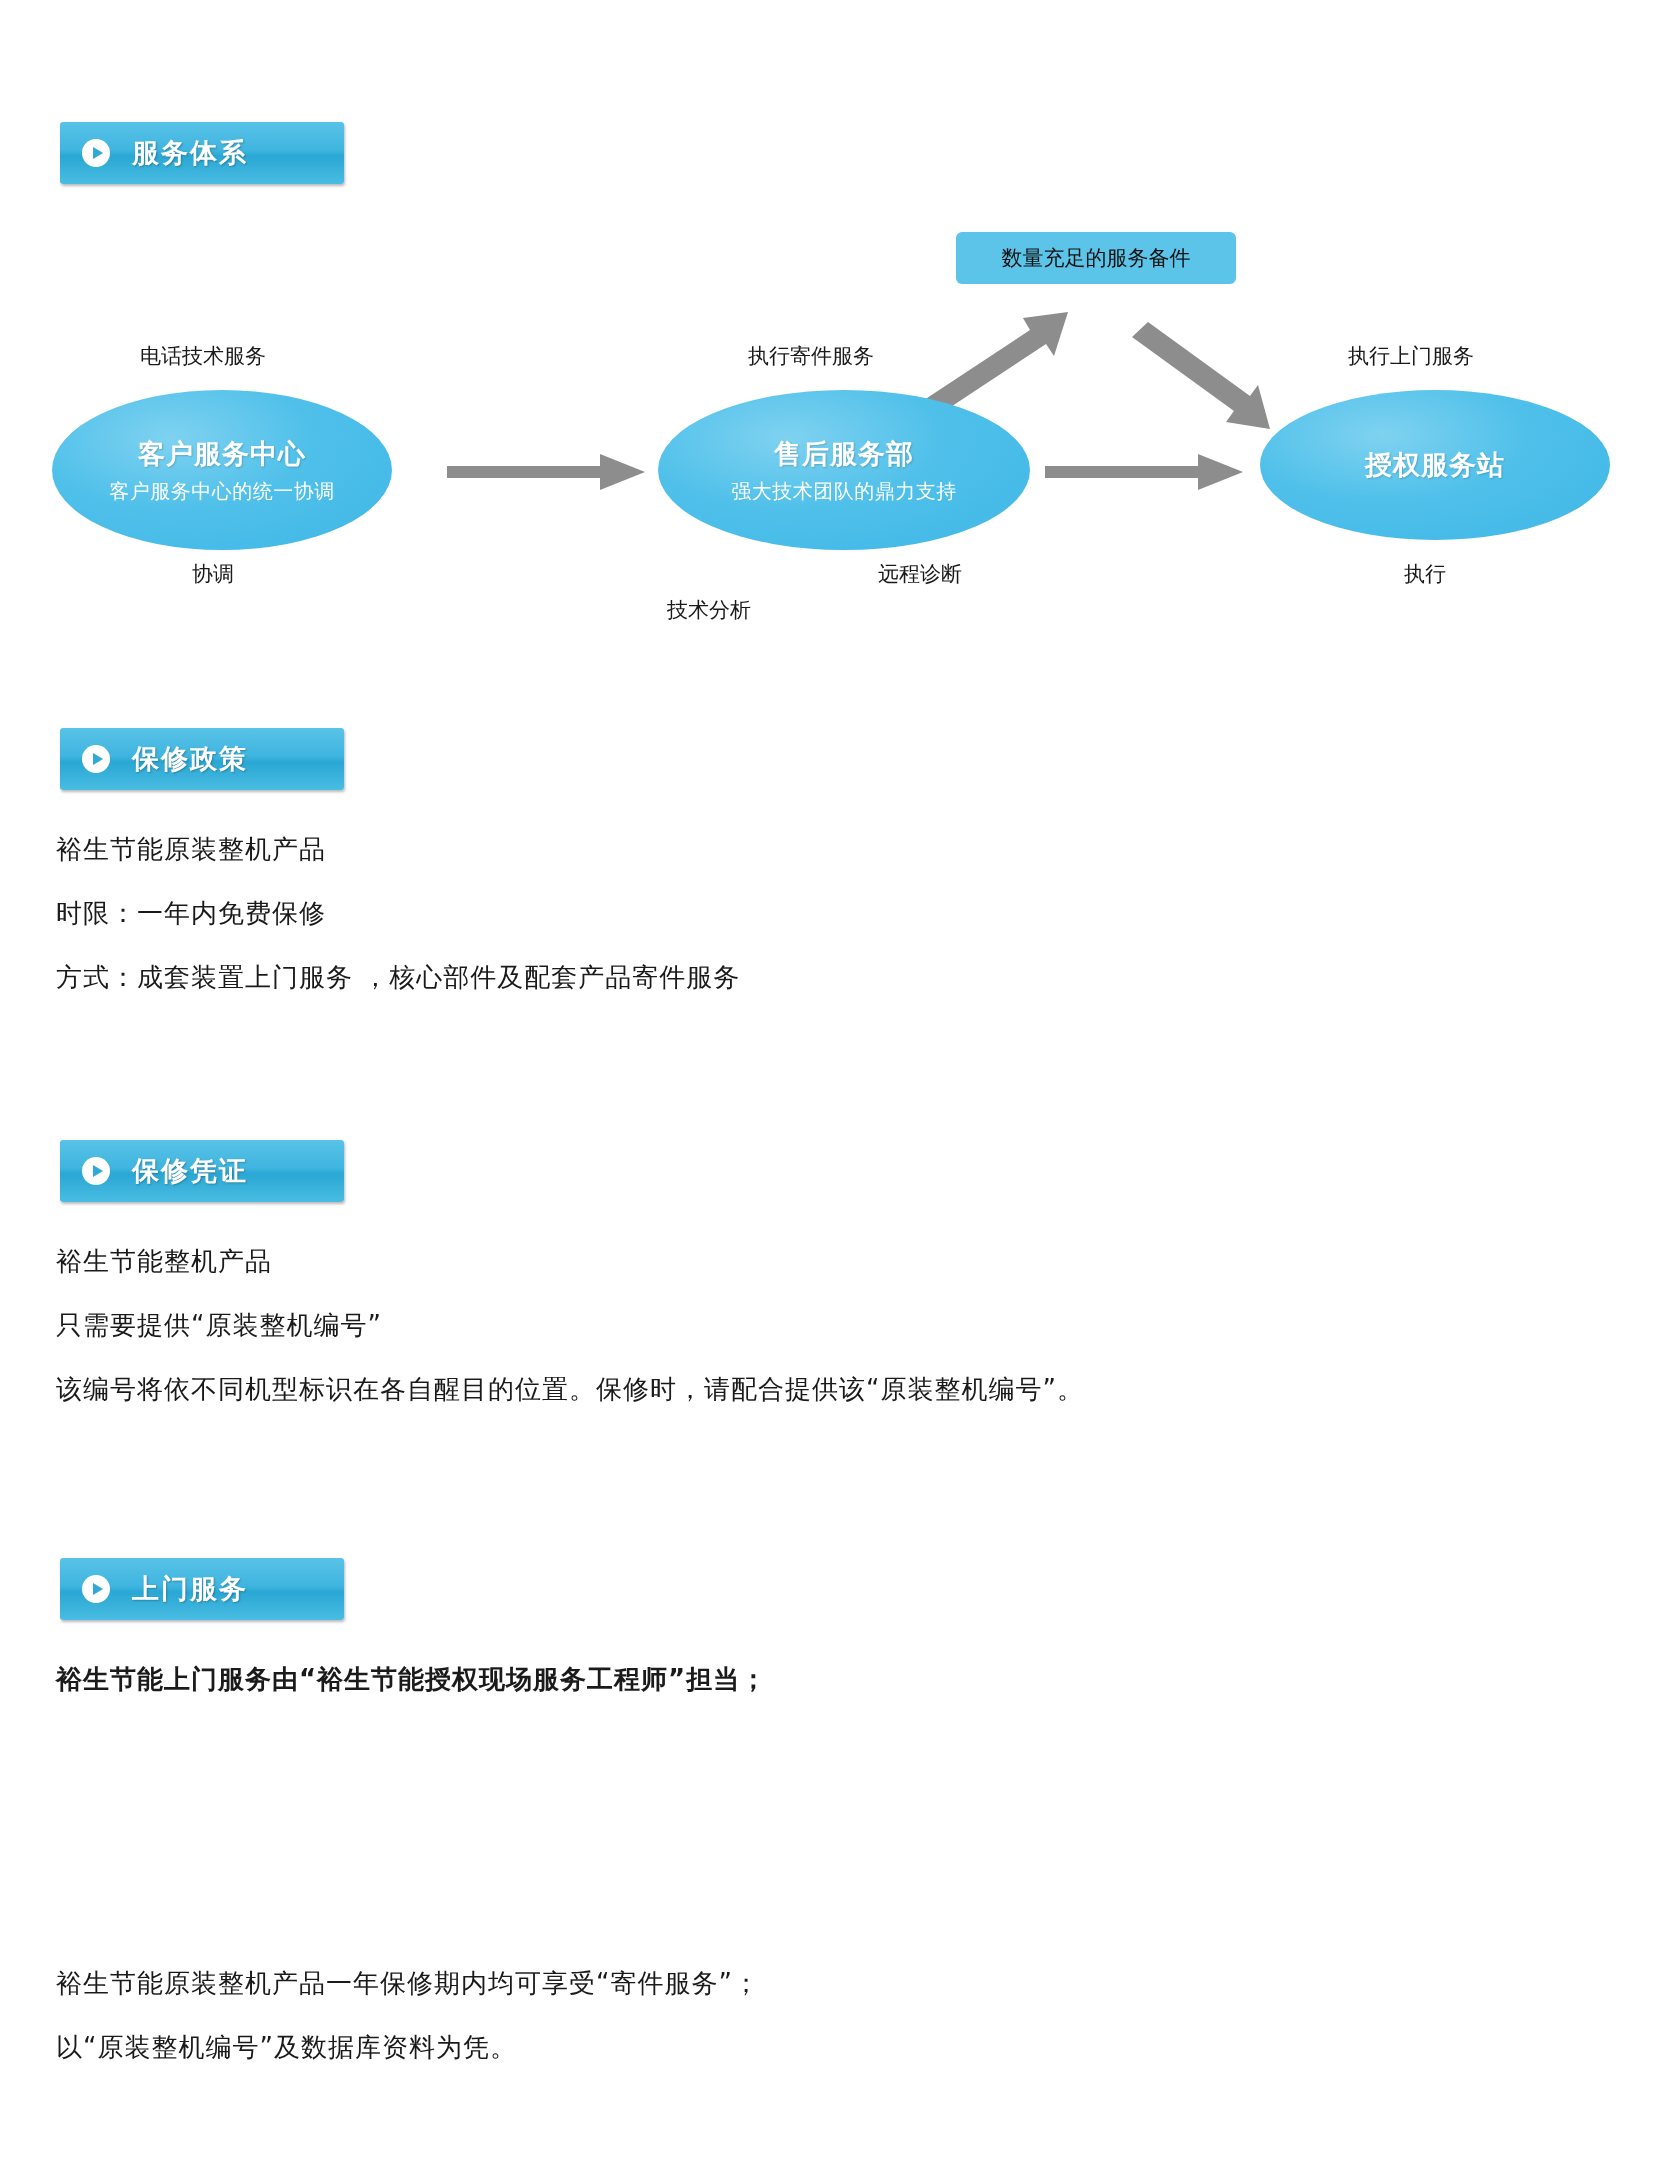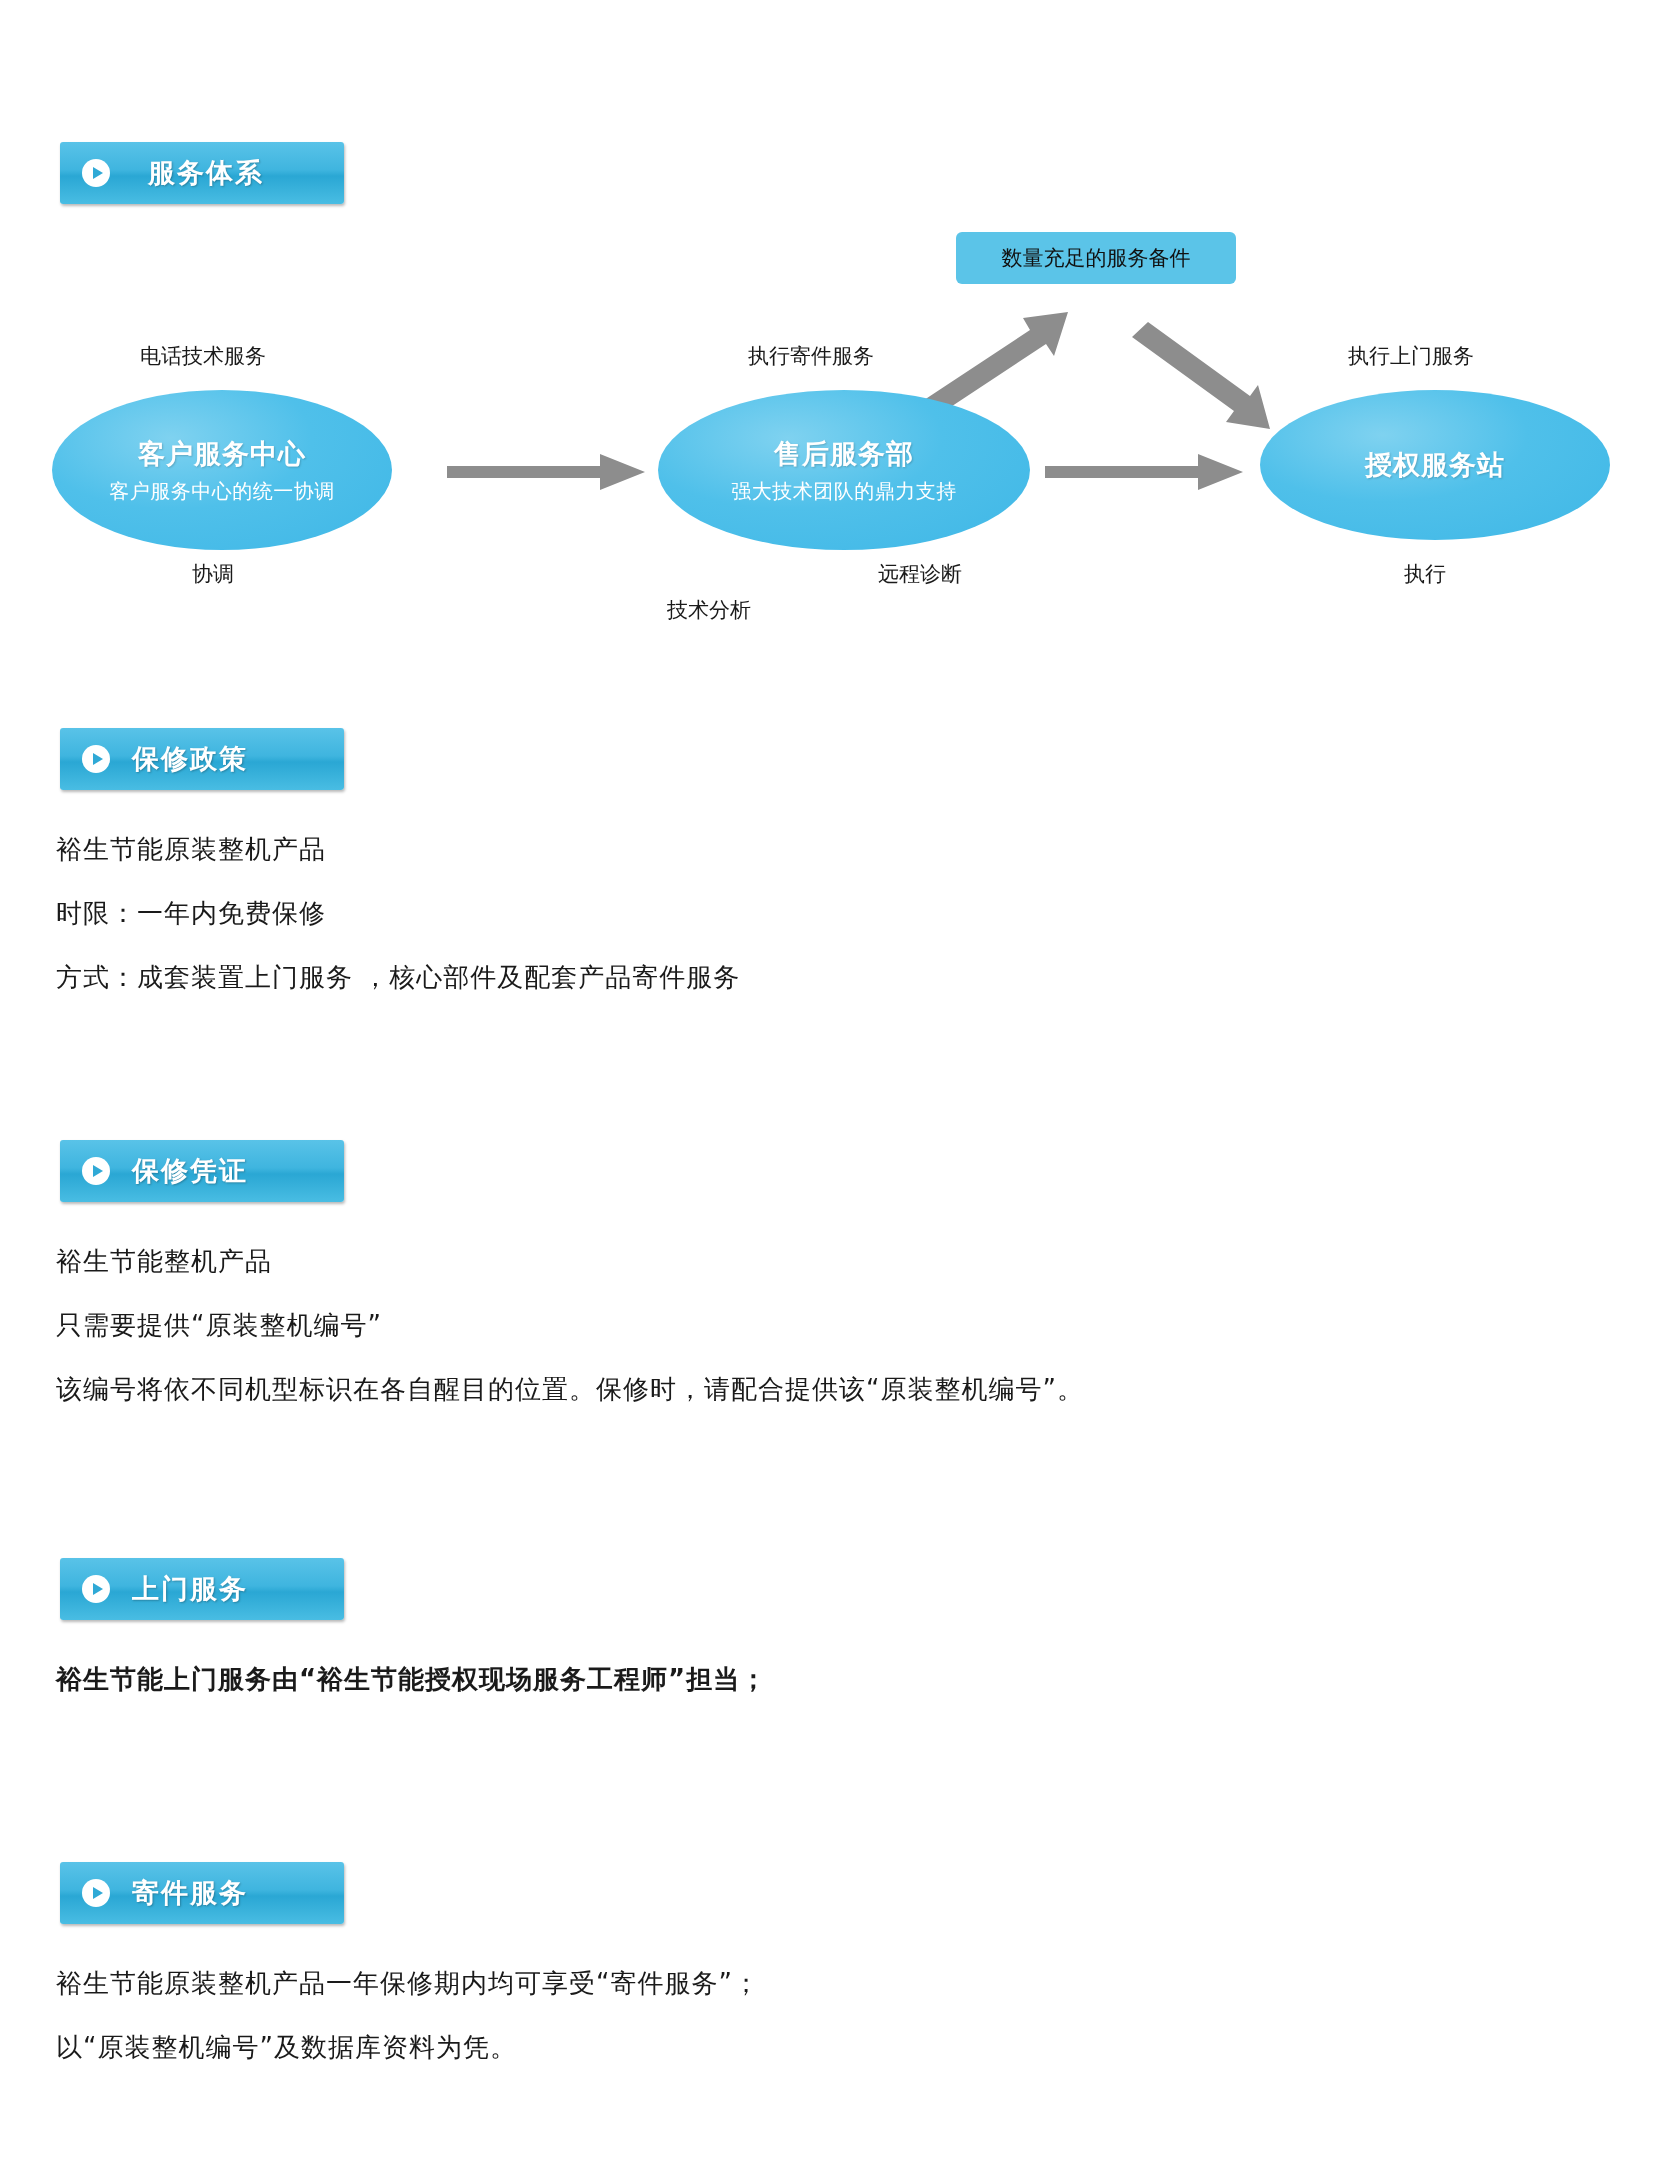--- a/index.html
+++ b/index.html
@@ -124,21 +124,21 @@
     width: 1668px;
     height: 420px;
     overflow: visible;
   }
 </style>
 </head>
 <body>
 
 <div class="page">
 
-  <div class="section-badge" style="left:60px; top:142px;gap:16px;">
+  <div class="section-badge" style="left:60px; top:122px;">
     <span class="play-icon">
         <i></i>
       </span>
     <span class="badge-label">服务体系</span>
   </div>
 
   <div class="diagram">
 
     <svg class="arrow-svg" viewBox="0 0 1668 420">
 
@@ -204,22 +204,16 @@
   <div class="para" style="left:56px; top:1372px;">该编号将依不同机型标识在各自醒目的位置。保修时，请配合提供该“原装整机编号”。</div>
 
   <div class="section-badge" style="left:60px; top:1558px;">
     <span class="play-icon">
         <i></i>
       </span>
     <span class="badge-label">上门服务</span>
   </div>
   <div class="para" style="left:56px; top:1662px;font-weight:bold;">裕生节能上门服务由“裕生节能授权现场服务工程师”担当；</div>
 
-  <div class="section-badge" style="left:60px; top:1862px;">
-    <span class="play-icon">
-        <i></i>
-      </span>
-    <span class="badge-label">寄件服务</span>
-  </div>
   <div class="para" style="left:56px; top:1966px;">裕生节能原装整机产品一年保修期内均可享受“寄件服务”；</div>
   <div class="para" style="left:56px; top:2030px;">以“原装整机编号”及数据库资料为凭。</div>
 
 </div>
 
 </body></html>

